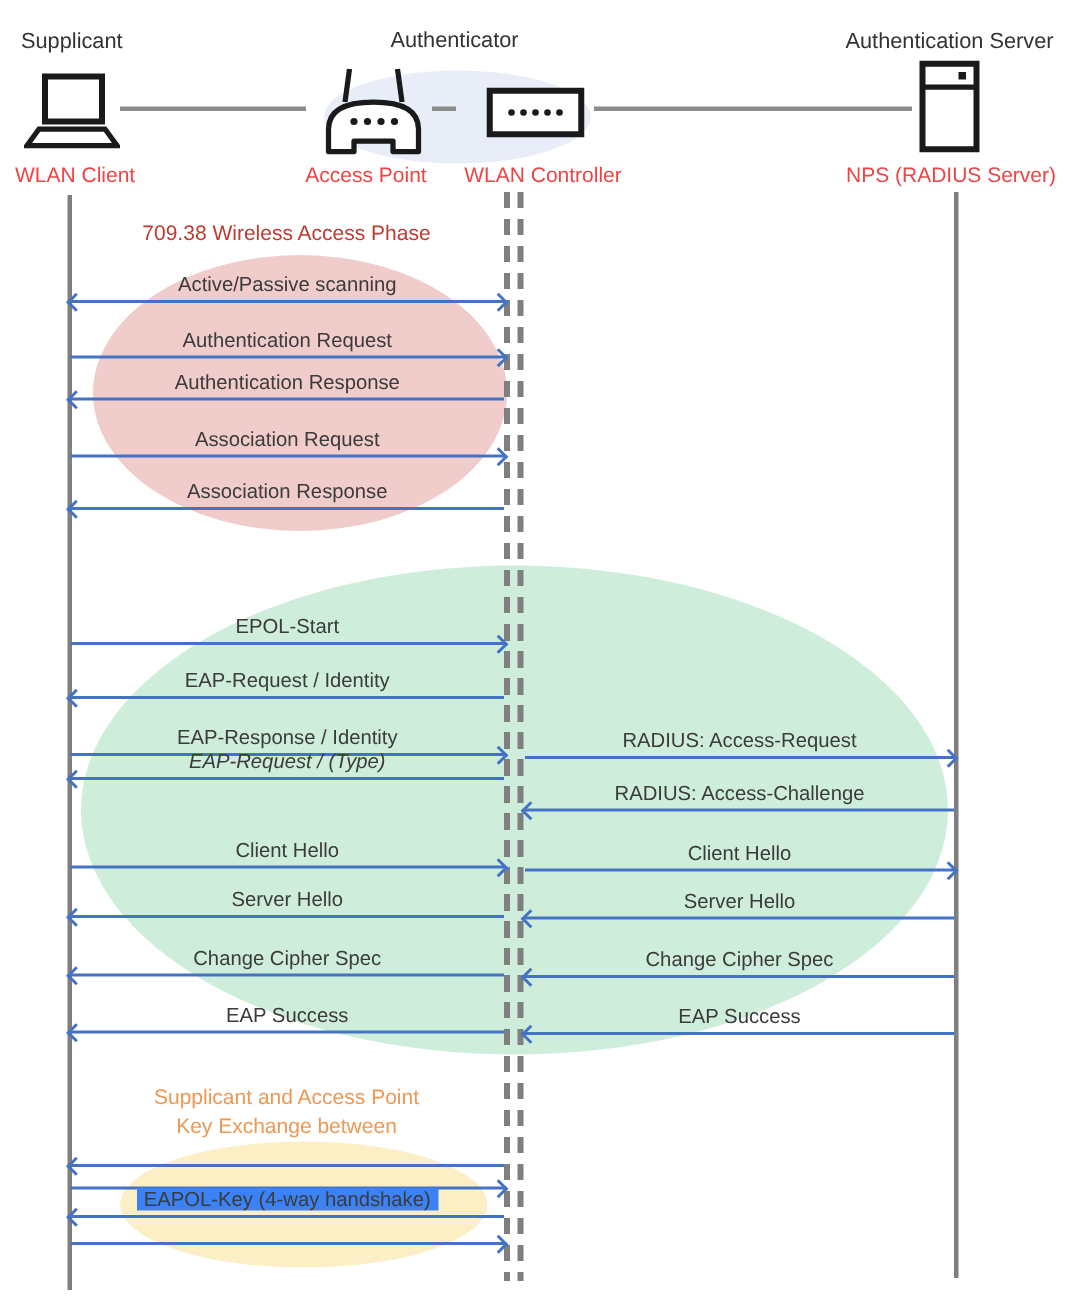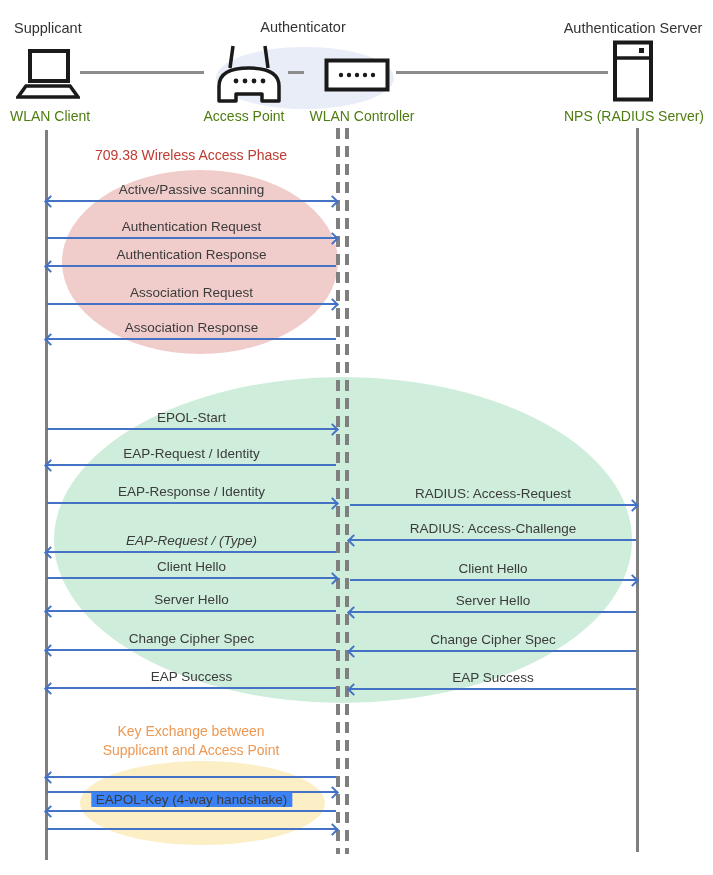--- a/index.html
+++ b/index.html
@@ -16,21 +16,21 @@
   
   .lifeline-solid { position:absolute; width:3px; background:#7F7F7F; }
   .lifeline-dashed {
     position:absolute; width:4px;
     background:repeating-linear-gradient(180deg,#7F7F7F 0 11px,transparent 11px 18px);
   }
   
   .conn { position:absolute; height:3px; background:#8C8C8C; top:71px; }
   
   .role-label { position:absolute; font-size:14.5px; color:#333; white-space:nowrap; }
-  .dev-label  { position:absolute; top:108px; font-size:14px; color:#4d7c0f; white-space:nowrap; }
+  .dev-label  { position:absolute; top:108px; font-size:14px; color:#ef4444; white-space:nowrap; }
   .centered   { transform:translateX(-50%); }
   
   .phase-title { position:absolute; font-size:14px; white-space:nowrap; transform:translateX(-50%); }
   .t-red    { color:#BE3B32; }
   .t-green  { color:#33B573; }
   .t-orange { color:#ED9853; text-align:center; line-height:19px; }
   
   .msg { position:absolute; height:2px; }
   .msg-line { position:absolute; left:0; right:0; top:0; height:2px; background:#4472C4; }
   .chev {
@@ -101,22 +101,22 @@
     <rect x="28" y="8" width="5" height="5" fill="#1a1a1a"></rect>
   </svg>
 
   <div class="dev-label" style="left:10px;">WLAN Client</div>
   <div class="dev-label centered" style="left:244px;">Access Point</div>
   <div class="dev-label centered" style="left:362px;">WLAN Controller</div>
   <div class="dev-label centered" style="left:634px;">NPS (RADIUS Server)</div>
 
   <div class="phase-title t-red" style="left:191px; top:147px;">709.38 Wireless Access Phase</div>
   <div class="phase-title t-orange" style="left:191px; top:722px;">
+    <div>Supplicant and Access Point</div>
     <div>Key Exchange between</div>
-    <div>Supplicant and Access Point</div>
   </div>
 
   <div class="msg" style="left:47px; top:200px; width:289px;">
     <div class="msg-label">Active/Passive scanning</div>
     <div class="msg-line">
       <span class="chev chev-l"></span>
       <span class="chev chev-r"></span>
     </div>
   </div>
 
@@ -162,21 +162,21 @@
     </div>
   </div>
 
   <div class="msg" style="left:47px; top:502px; width:289px;">
     <div class="msg-label">EAP-Response / Identity</div>
     <div class="msg-line">
       <span class="chev chev-r"></span>
     </div>
   </div>
 
-  <div class="msg" style="left:47px; top:551px; width:289px;font-style:italic;">
+  <div class="msg" style="left:47px; top:518px; width:289px;font-style:italic;">
     <div class="msg-label">EAP-Request / (Type)</div>
     <div class="msg-line">
       <span class="chev chev-l"></span>
     </div>
   </div>
 
   <div class="msg" style="left:47px; top:577px; width:289px;">
     <div class="msg-label">Client Hello</div>
     <div class="msg-line">
       <span class="chev chev-r"></span>

